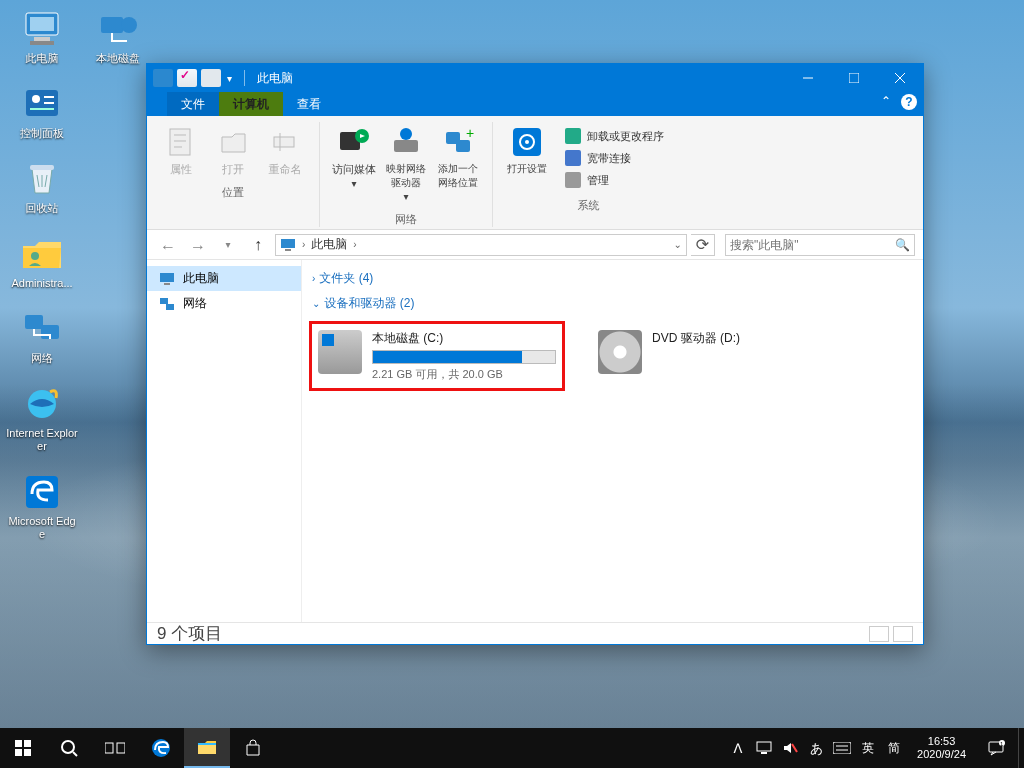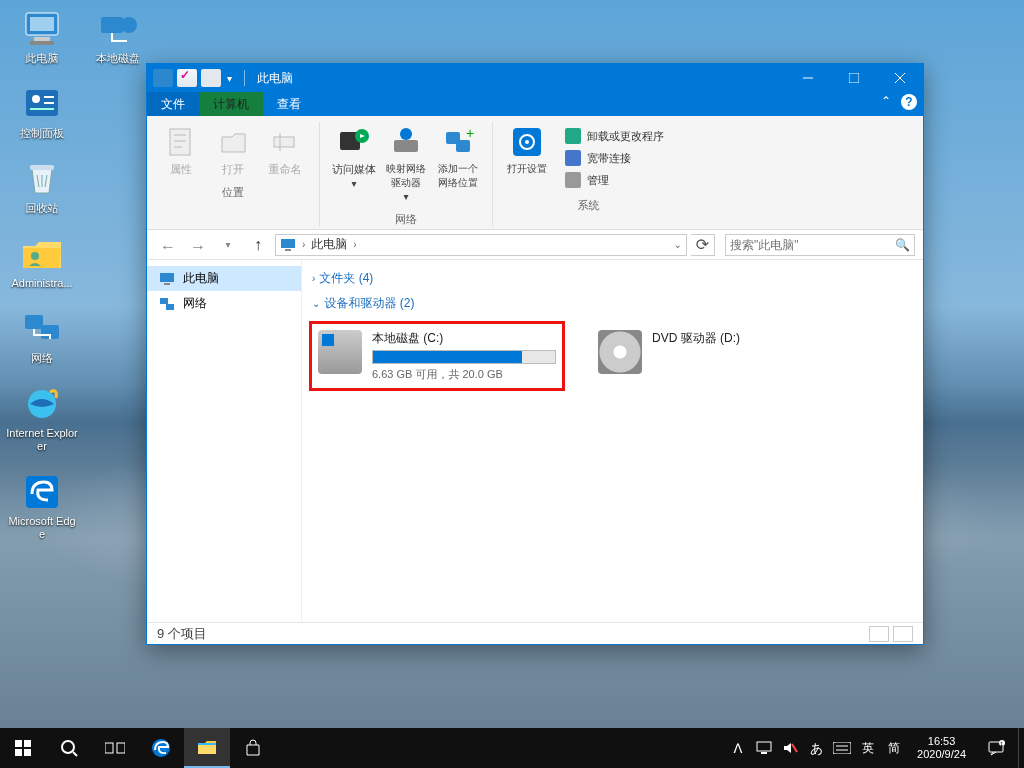--- a/index.html
+++ b/index.html
@@ -34,24 +34,24 @@
 .tb-left{ display:flex; align-items:center; gap:6px; padding-left:6px;}
 .qat{ display:flex; gap:4px; align-items:center;}
 .qat .q{ width:20px; height:18px; background:#fff; border-radius:2px; opacity:.95;}
 .qat .q.chk{ background:linear-gradient(#fff,#eee); position:relative;}
 .qat .q.chk::after{content:"✓"; color:#e08; position:absolute; left:3px; top:-1px; font-size:12px; font-weight:bold;}
 .tb-divider{ width:1px; height:16px; background:rgba(255,255,255,.5); margin:0 6px;}
 .tb-title{ font-size:12px; }
 .win-ctrls{ margin-left:auto; display:flex;}
 .win-ctrl{ width:46px; height:28px; display:flex; align-items:center; justify-content:center; cursor:pointer;}
 
-.tabs{ height:24px; background:#0078d7; display:flex; align-items:flex-end; padding-left:0; position:relative;}
+.tabs{ height:24px; background:#0078d7; display:flex; align-items:flex-end; padding-left:20px; position:relative;}
 .tab{ padding:4px 14px 3px; font-size:12px; color:#fff; cursor:pointer;}
 .tab.file{ background:#006ac1; }
-.tab.active{ background:#15803d; color:#222;}
+.tab.active{ background:#4d7c0f; color:#222;font-weight:bold;}
 .help-btns{ position:absolute; right:6px; top:2px; display:flex; gap:10px; }
 .help-btns span{ color:#fff; font-size:12px; cursor:pointer;}
 
 .ribbon{ background:#f5f5f5; border-bottom:1px solid #ddd; display:flex; padding:6px 0 2px;}
 .rgroup{ display:flex; flex-direction:column; align-items:center; border-right:1px solid #e0e0e0; padding:0 10px;}
 .rgroup .items{ display:flex; gap:4px;}
 .rbtn{ display:flex; flex-direction:column; align-items:center; width:48px; font-size:11px; color:#444; cursor:pointer; padding:4px 2px; border-radius:2px; text-align:center;}
 .rbtn.disabled{ color:#aaa;}
 .rbtn .ri{ width:32px; height:32px; margin-bottom:4px; display:flex; align-items:center; justify-content:center;}
 .rbtn .small{ font-size:10px; line-height:14px;}
@@ -84,21 +84,21 @@
 .drive.hl{ outline:3px solid #e11; }
 .drv-ico{ width:44px; height:44px; background:linear-gradient(#ccc,#999); border-radius:4px; position:relative;}
 .drv-ico.c::before{content:""; position:absolute; left:4px; top:4px; width:12px; height:12px; background:#0078d7;}
 .drv-ico.dvd{ background:radial-gradient(circle at 50% 50%, #fff 0 6px, #ccc 7px 20px, #888 21px);}
 .drv-info{ flex:1;}
 .drv-title{ font-size:12px; color:#222;}
 .drv-bar{ width:100%; height:14px; background:#e8e8e8; border:1px solid #bbb; margin:3px 0; position:relative;}
 .drv-bar .fill{ position:absolute; left:0; top:0; bottom:0; background:#0078d7;}
 .drv-sub{ font-size:11px; color:#666;}
 
-.status{ height:22px; border-top:1px solid #e5e5e5; display:flex; align-items:center; padding:0 10px; font-size:13px; color:#444;}
+.status{ height:22px; border-top:1px solid #e5e5e5; display:flex; align-items:center; padding:0 10px; font-size:17px; color:#444;}
 .status .viewbtns{ margin-left:auto; display:flex; gap:4px;}
 .status .vb{ width:20px; height:16px; border:1px solid #ccc; cursor:pointer;}
 
 svg{ display:block;}
 </style>
 </head>
 <body>
 
 <div class="desktop">
 
@@ -388,21 +388,21 @@
             <span>设备和驱动器 (2)</span>
           </div>
         <div class="drives">
           <div class="drive hl">
             <div class="drv-ico c"></div>
             <div class="drv-info">
               <div class="drv-title">本地磁盘 (C:)</div>
               <div class="drv-bar">
                   <div class="fill" id="cfill" style="width: 82%;"></div>
                 </div>
-              <div class="drv-sub">6.63 GB 可用，共 20.0 GB</div>
+              <div class="drv-sub">2.21 GB 可用，共 20.0 GB</div>
             </div>
           </div>
           <div class="drive">
             <div class="drv-ico dvd"></div>
             <div class="drv-info">
               <div class="drv-title">DVD 驱动器 (D:)</div>
             </div>
           </div>
         </div>
       </div>

